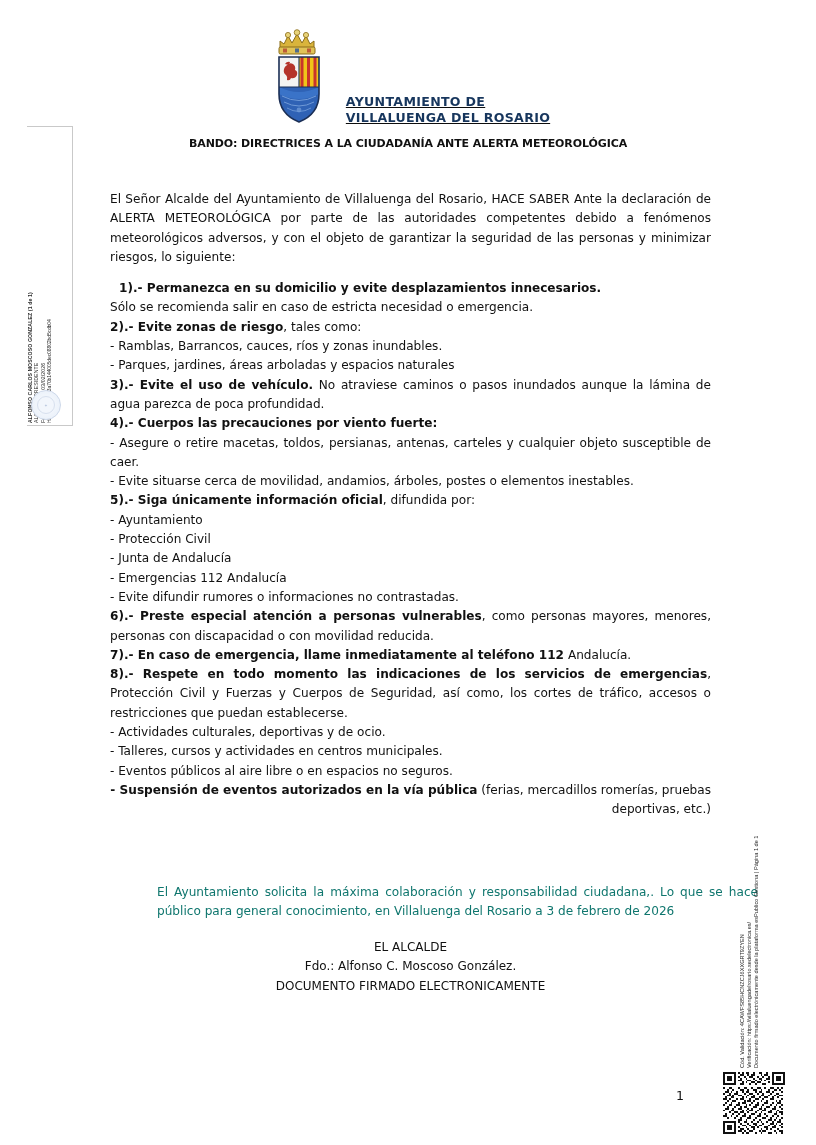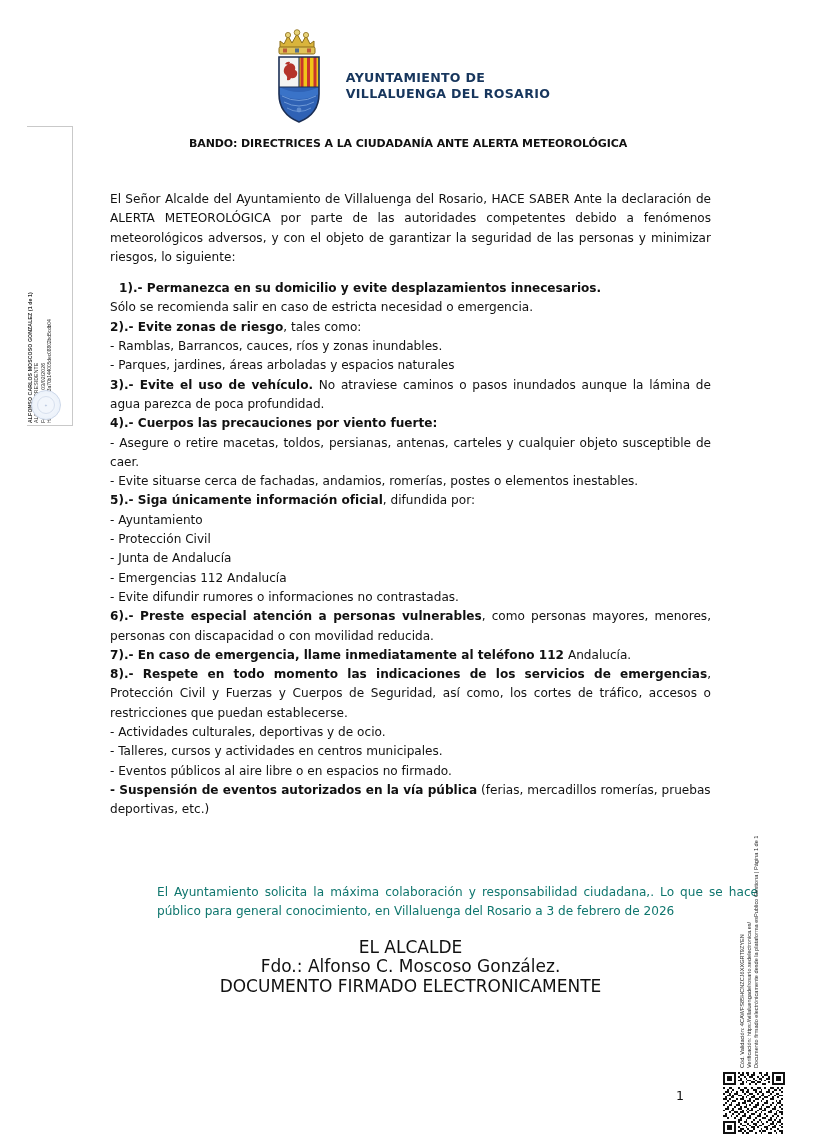--- a/index.html
+++ b/index.html
@@ -124,21 +124,22 @@
   }
 
   
   #header {
     position: absolute;
     left: 0;
     top: 22px;
     width: 816px;
     display: flex;
     justify-content: center;
-    align-items: flex-start;
+    align-items: flex-end;
+    text-decoration: underline;
   }
   #crest {
     width: 66px;
     height: 104px;
     margin-right: 14px;
     flex: none;
   }
   #org-name {
     margin-top: 48px;
   }
@@ -176,21 +177,21 @@
     font-family: "DejaVu Sans", sans-serif;
     font-size: 12.1px;
     line-height: 19.3px;
     color: #111111;
   }
   #doc-body p {
     margin: 0;
     text-align: justify;
     text-justify: inter-word;
   }
-  #doc-body p.nojust { text-align: left; }
+  #doc-body p.nojust { text-align: right; }
   #doc-body .gap { height: 12px; }
   #doc-body .indent { text-indent: 9px; }
   #doc-body b { font-weight: bold; }
 
   #closing {
     position: absolute;
     left: 110px;
     top: 883px;
     width: 601px;
     font-family: "DejaVu Sans", sans-serif;
@@ -202,21 +203,21 @@
   }
   #closing p { margin: 0; }
 
   #signature {
     position: absolute;
     left: 110px;
     top: 938px;
     width: 601px;
     text-align: center;
     font-family: "DejaVu Sans", sans-serif;
-    font-size: 17px;
+    font-size: 12px;
     line-height: 19.3px;
     color: #111111;
   }
   #signature div { white-space: nowrap; }
 
   #page-number {
     position: absolute;
     left: 660px;
     top: 1088px;
     width: 40px;
@@ -295,33 +296,33 @@
   <div class="gap"></div>
   <div id="items-container">
       <p class="indent"><b>1).- </b><b>Permanezca en su domicilio y evite desplazamientos innecesarios.</b></p>
       <p>Sólo se recomienda salir en caso de estricta necesidad o emergencia.</p>
       <p><b>2).- </b><b>Evite zonas de riesgo</b><span>, tales como:</span></p>
       <p>- Ramblas, Barrancos, cauces, ríos y zonas inundables.</p>
       <p>- Parques, jardines, áreas arboladas y espacios naturales</p>
       <p><b>3).- </b><b>Evite el uso de vehículo.</b><span> No atraviese caminos o pasos inundados aunque la lámina de agua parezca de poca profundidad.</span></p>
       <p><b>4).- </b><b>Cuerpos las precauciones por viento fuerte:</b></p>
       <p>- Asegure o retire macetas, toldos, persianas, antenas, carteles y cualquier objeto susceptible de caer.</p>
-      <p>- Evite situarse cerca de fachadas, andamios, romerías, postes o elementos inestables.</p>
+      <p>- Evite situarse cerca de movilidad, andamios, árboles, postes o elementos inestables.</p>
       <p><b>5).- </b><b>Siga únicamente información oficial</b><span>, difundida por:</span></p>
       <p>- Ayuntamiento</p>
       <p>- Protección Civil</p>
       <p>- Junta de Andalucía</p>
       <p>- Emergencias 112 Andalucía</p>
       <p>- Evite difundir rumores o informaciones no contrastadas.</p>
       <p><b>6).- </b><b>Preste especial atención a personas vulnerables</b><span>, como personas mayores, menores, personas con discapacidad o con movilidad reducida.</span></p>
       <p><b>7).- </b><b>En caso de emergencia, llame inmediatamente al teléfono 112</b><span> Andalucía.</span></p>
       <p><b>8).- </b><b>Respete en todo momento las indicaciones de los servicios de emergencias</b><span>, Protección Civil y Fuerzas y Cuerpos de Seguridad, así como, los cortes de tráfico, accesos o restricciones que puedan establecerse.</span></p>
       <p>- Actividades culturales, deportivas y de ocio.</p>
       <p>- Talleres, cursos y actividades en centros municipales.</p>
-      <p>- Eventos públicos al aire libre o en espacios no firmado.</p>
+      <p>- Eventos públicos al aire libre o en espacios no seguros.</p>
     </div>
   <p class="nojust">
     <b>- Suspensión de eventos autorizados en la vía pública</b><span> (ferias, mercadillos romerías, pruebas deportivas, etc.)</span>
   </p>
 </div>
 
 <div id="closing">
   <p class="indent">El Ayuntamiento solicita la máxima colaboración y responsabilidad ciudadana,. Lo que se hace público para general conocimiento, en Villaluenga del Rosario a 3 de febrero de 2026</p>
 </div>
 

